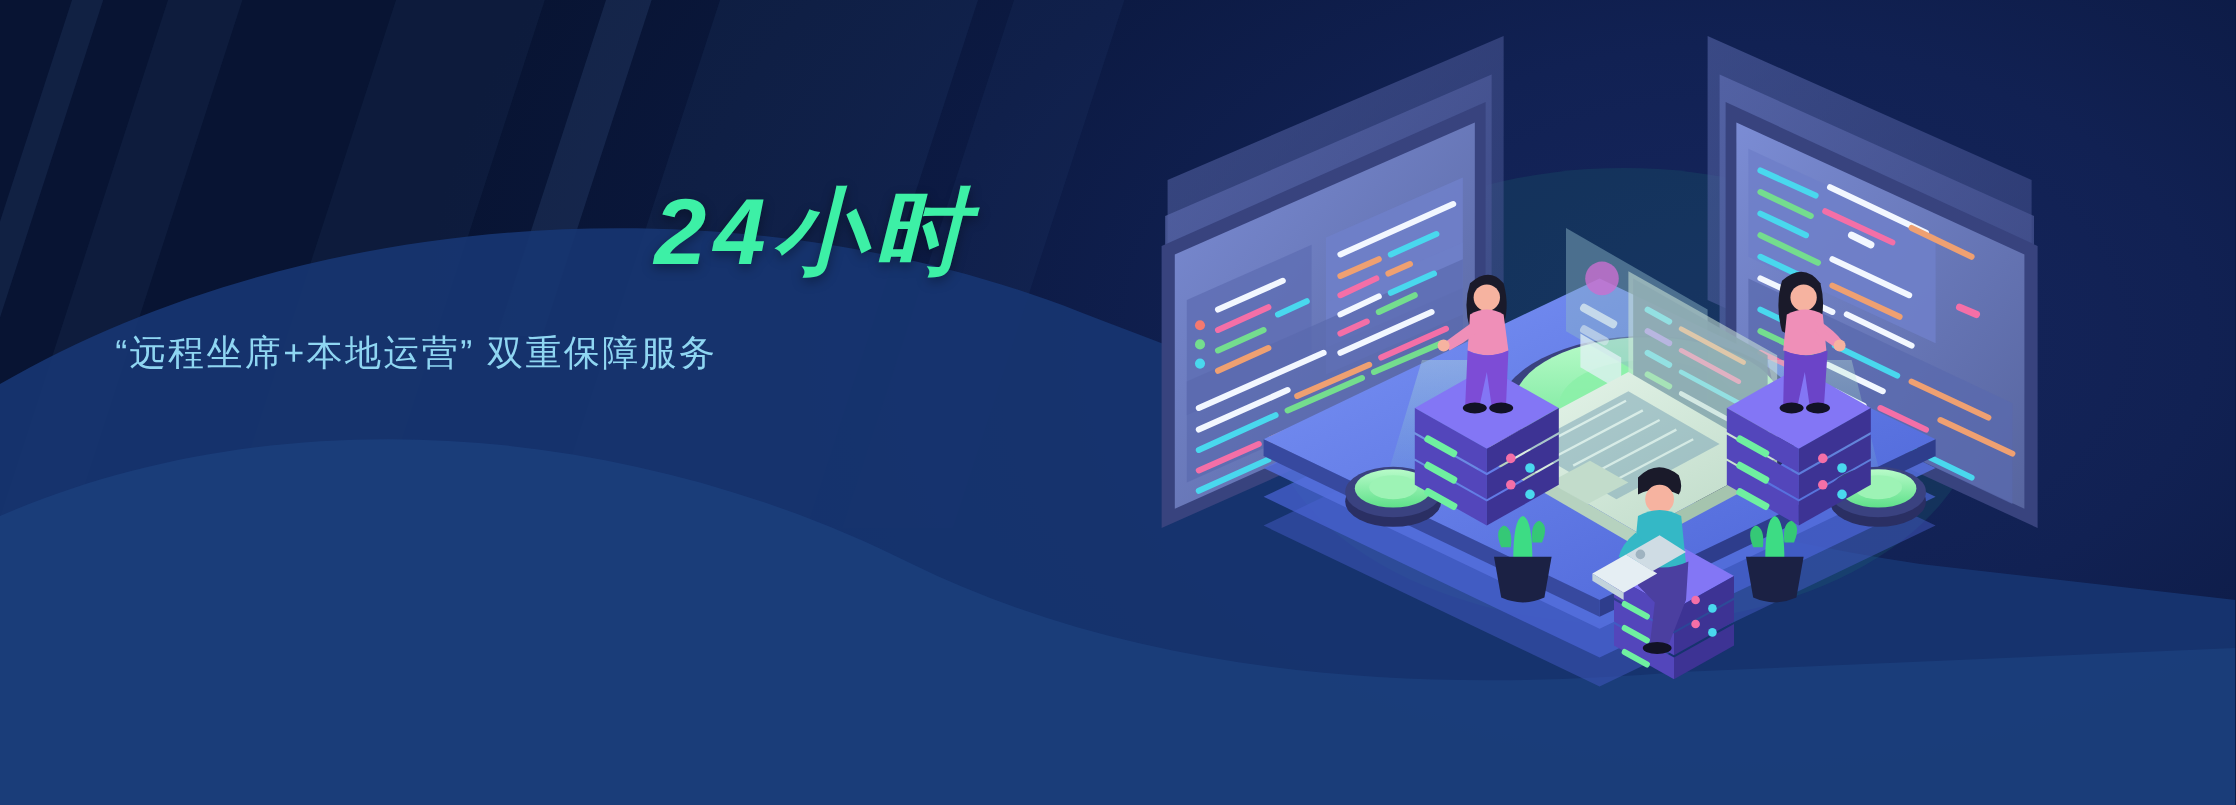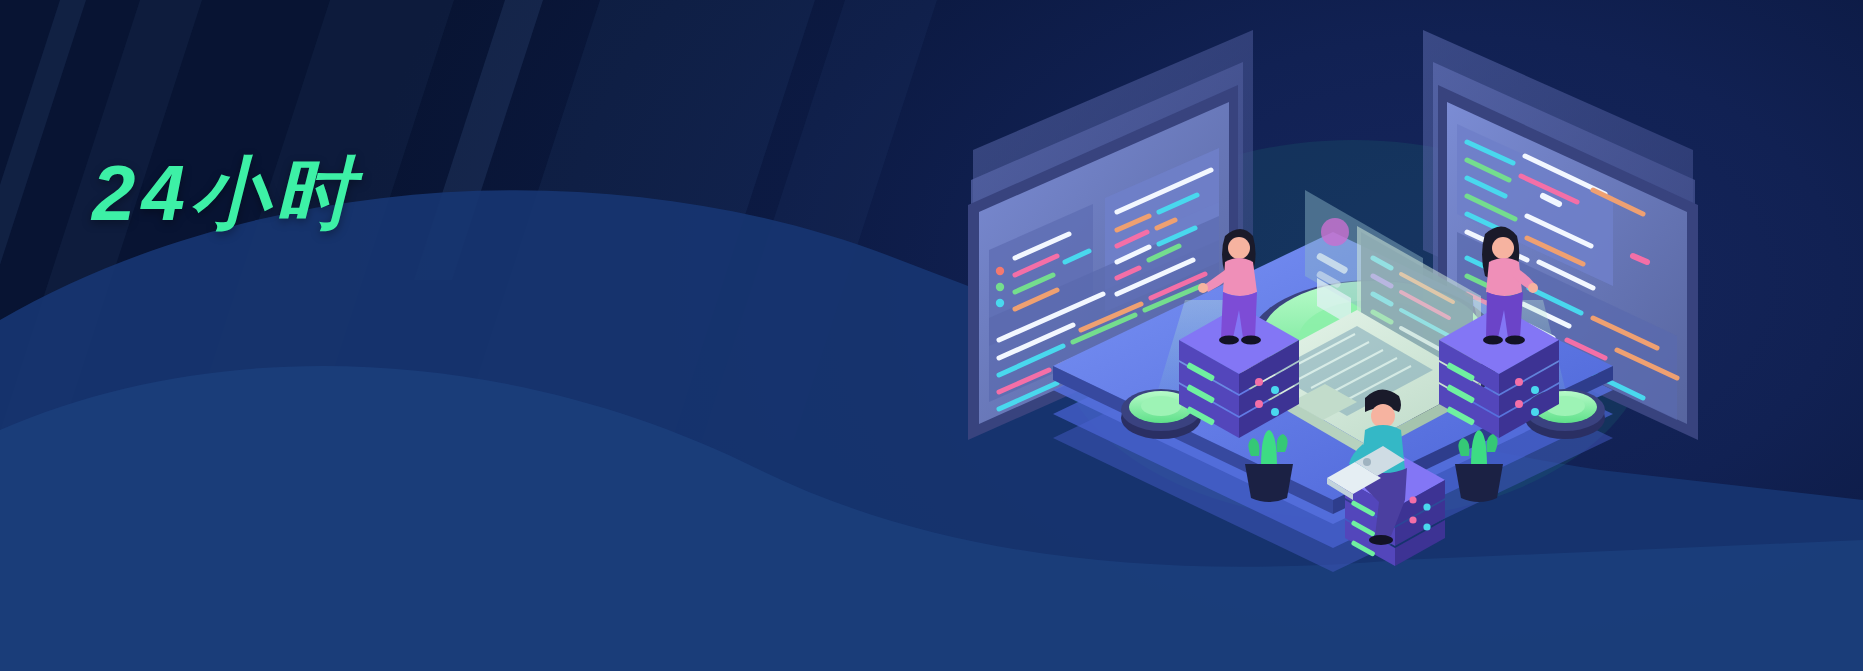--- a/index.html
+++ b/index.html
@@ -18,21 +18,21 @@
   .headline{
     font-weight:bold;
     font-size:78px;
     line-height:86px;
     letter-spacing:6px;
     font-style:italic;
     margin:0;
     white-space:nowrap;
     text-shadow:0 3px 10px rgba(0,0,0,.35);
   }
-  .line1{color:#3df0a6;}
+  .line1{color:#3df0a6;text-align:right;}
   .line2{color:#4fd8f7;letter-spacing:14px;}
   .subtitle{
     margin:38px 0 0 4px;
     font-size:30px;
     letter-spacing:2px;
     color:#8fd6f2;
     white-space:nowrap;
     font-weight:normal;
   }
   
@@ -59,20 +59,21 @@
 
   <div class="bg-layer">
     <svg width="1863" height="671" viewBox="0 0 1863 671" preserveAspectRatio="none">
       <path d="M0,320 C260,170 620,150 900,260 C1140,352 1340,430 1600,470 L1863,500 L1863,671 L0,671 Z" fill="#173571" opacity="0.92"></path>
       <path d="M0,430 C230,330 520,350 760,470 C940,558 1160,580 1400,560 L1863,540 L1863,671 L0,671 Z" fill="#1d417f" opacity="0.70"></path>
     </svg>
   </div>
 
   <div class="text-block">
     <h1 class="headline line1">24小时</h1>
+    <p class="subtitle">“远程坐席+本地运营” 双重保障服务</p>
   </div>
 
   <div id="illustration">
     <svg viewBox="0 0 760 671">
       <defs>
         <linearGradient id="gPanel" x1="0" y1="0" x2="1" y2="1">
           <stop offset="0%" stop-color="#7b8cd4"></stop>
             <stop offset="100%" stop-color="#57659f"></stop>
         </linearGradient>
         <linearGradient id="gPanelDim" x1="0" y1="0" x2="1" y2="1">

